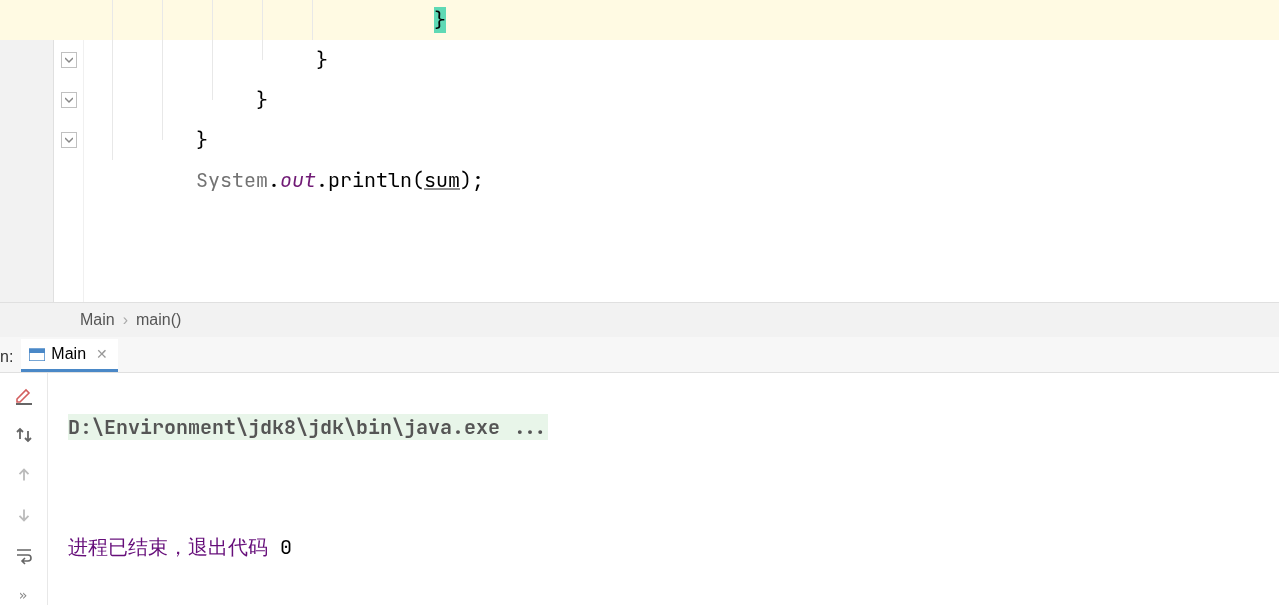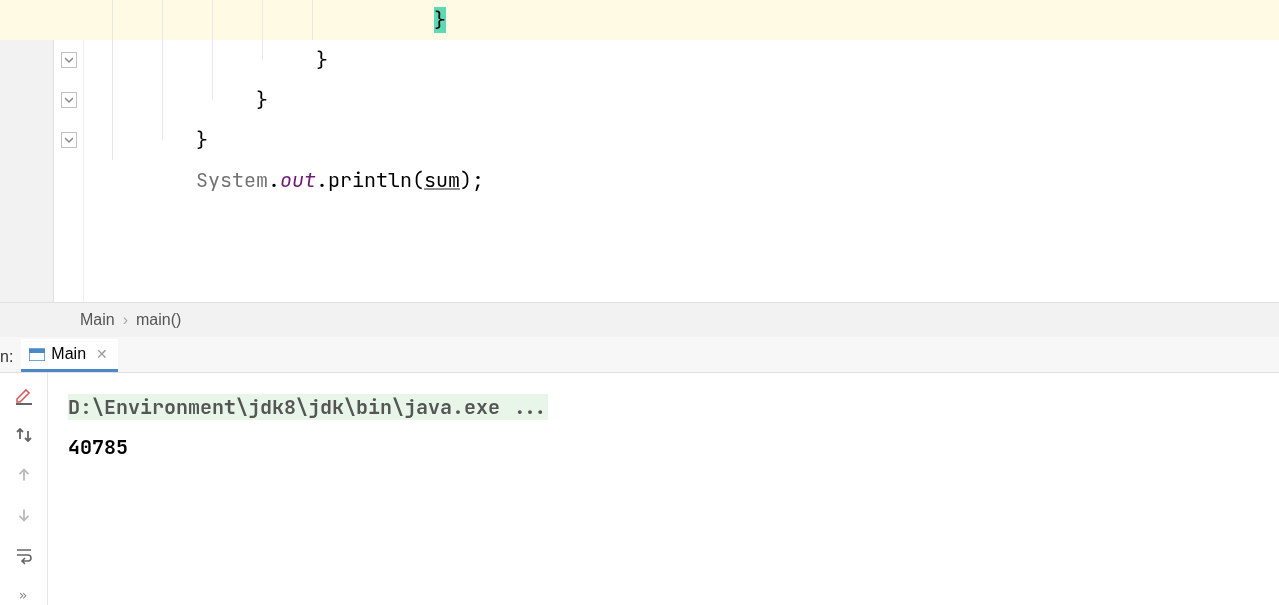--- a/index.html
+++ b/index.html
@@ -156,21 +156,21 @@
       color: #6e6e6e;
       cursor: pointer;
     }
     .console-output {
       flex: 1;
       padding: 14px 20px;
       font-family: "JetBrains Mono", "Consolas", monospace;
       font-size: 20px;
       line-height: 40px;
     }
-    .console-line { white-space: pre; }
+    .console-line { white-space: pre; margin-top: 20px; }
     .console-cmd {
       color: #555555;
       background: #e8f5e9;
       font-weight: bold;
       display: inline;
     }
     .console-result { color: #000000; font-weight: bold; }
     .console-exit-prefix { color: #660e7a; }
     .console-exit-code { color: #000000; }
   </style>
@@ -265,16 +265,16 @@
       <svg viewBox="0 0 20 20" width="20" height="20">
           <path d="M3 5 L17 5 M3 10 L14 10 Q17 10 17 13 Q17 16 14 16 L9 16 M11 13 L8 16 L11 19" fill="none" stroke="#666" stroke-width="1.6"></path>
         </svg>
     </div>
     <div class="tb-icon">
       <span style="font-size:14px;color:#888;letter-spacing:1px;">»</span>
     </div>
   </div>
   <div class="console-output">
     <div class="console-line"><span class="console-cmd">D:\Environment\jdk8\jdk\bin\java.exe ...</span></div>
-    <div class="console-line console-result">40785</div>
     <div class="console-line">&nbsp;</div>
+    <div class="console-line"><span class="console-exit-prefix">进程已结束，退出代码 </span><span class="console-exit-code">0</span></div>
   </div>
 </div>
 
 </body></html>

